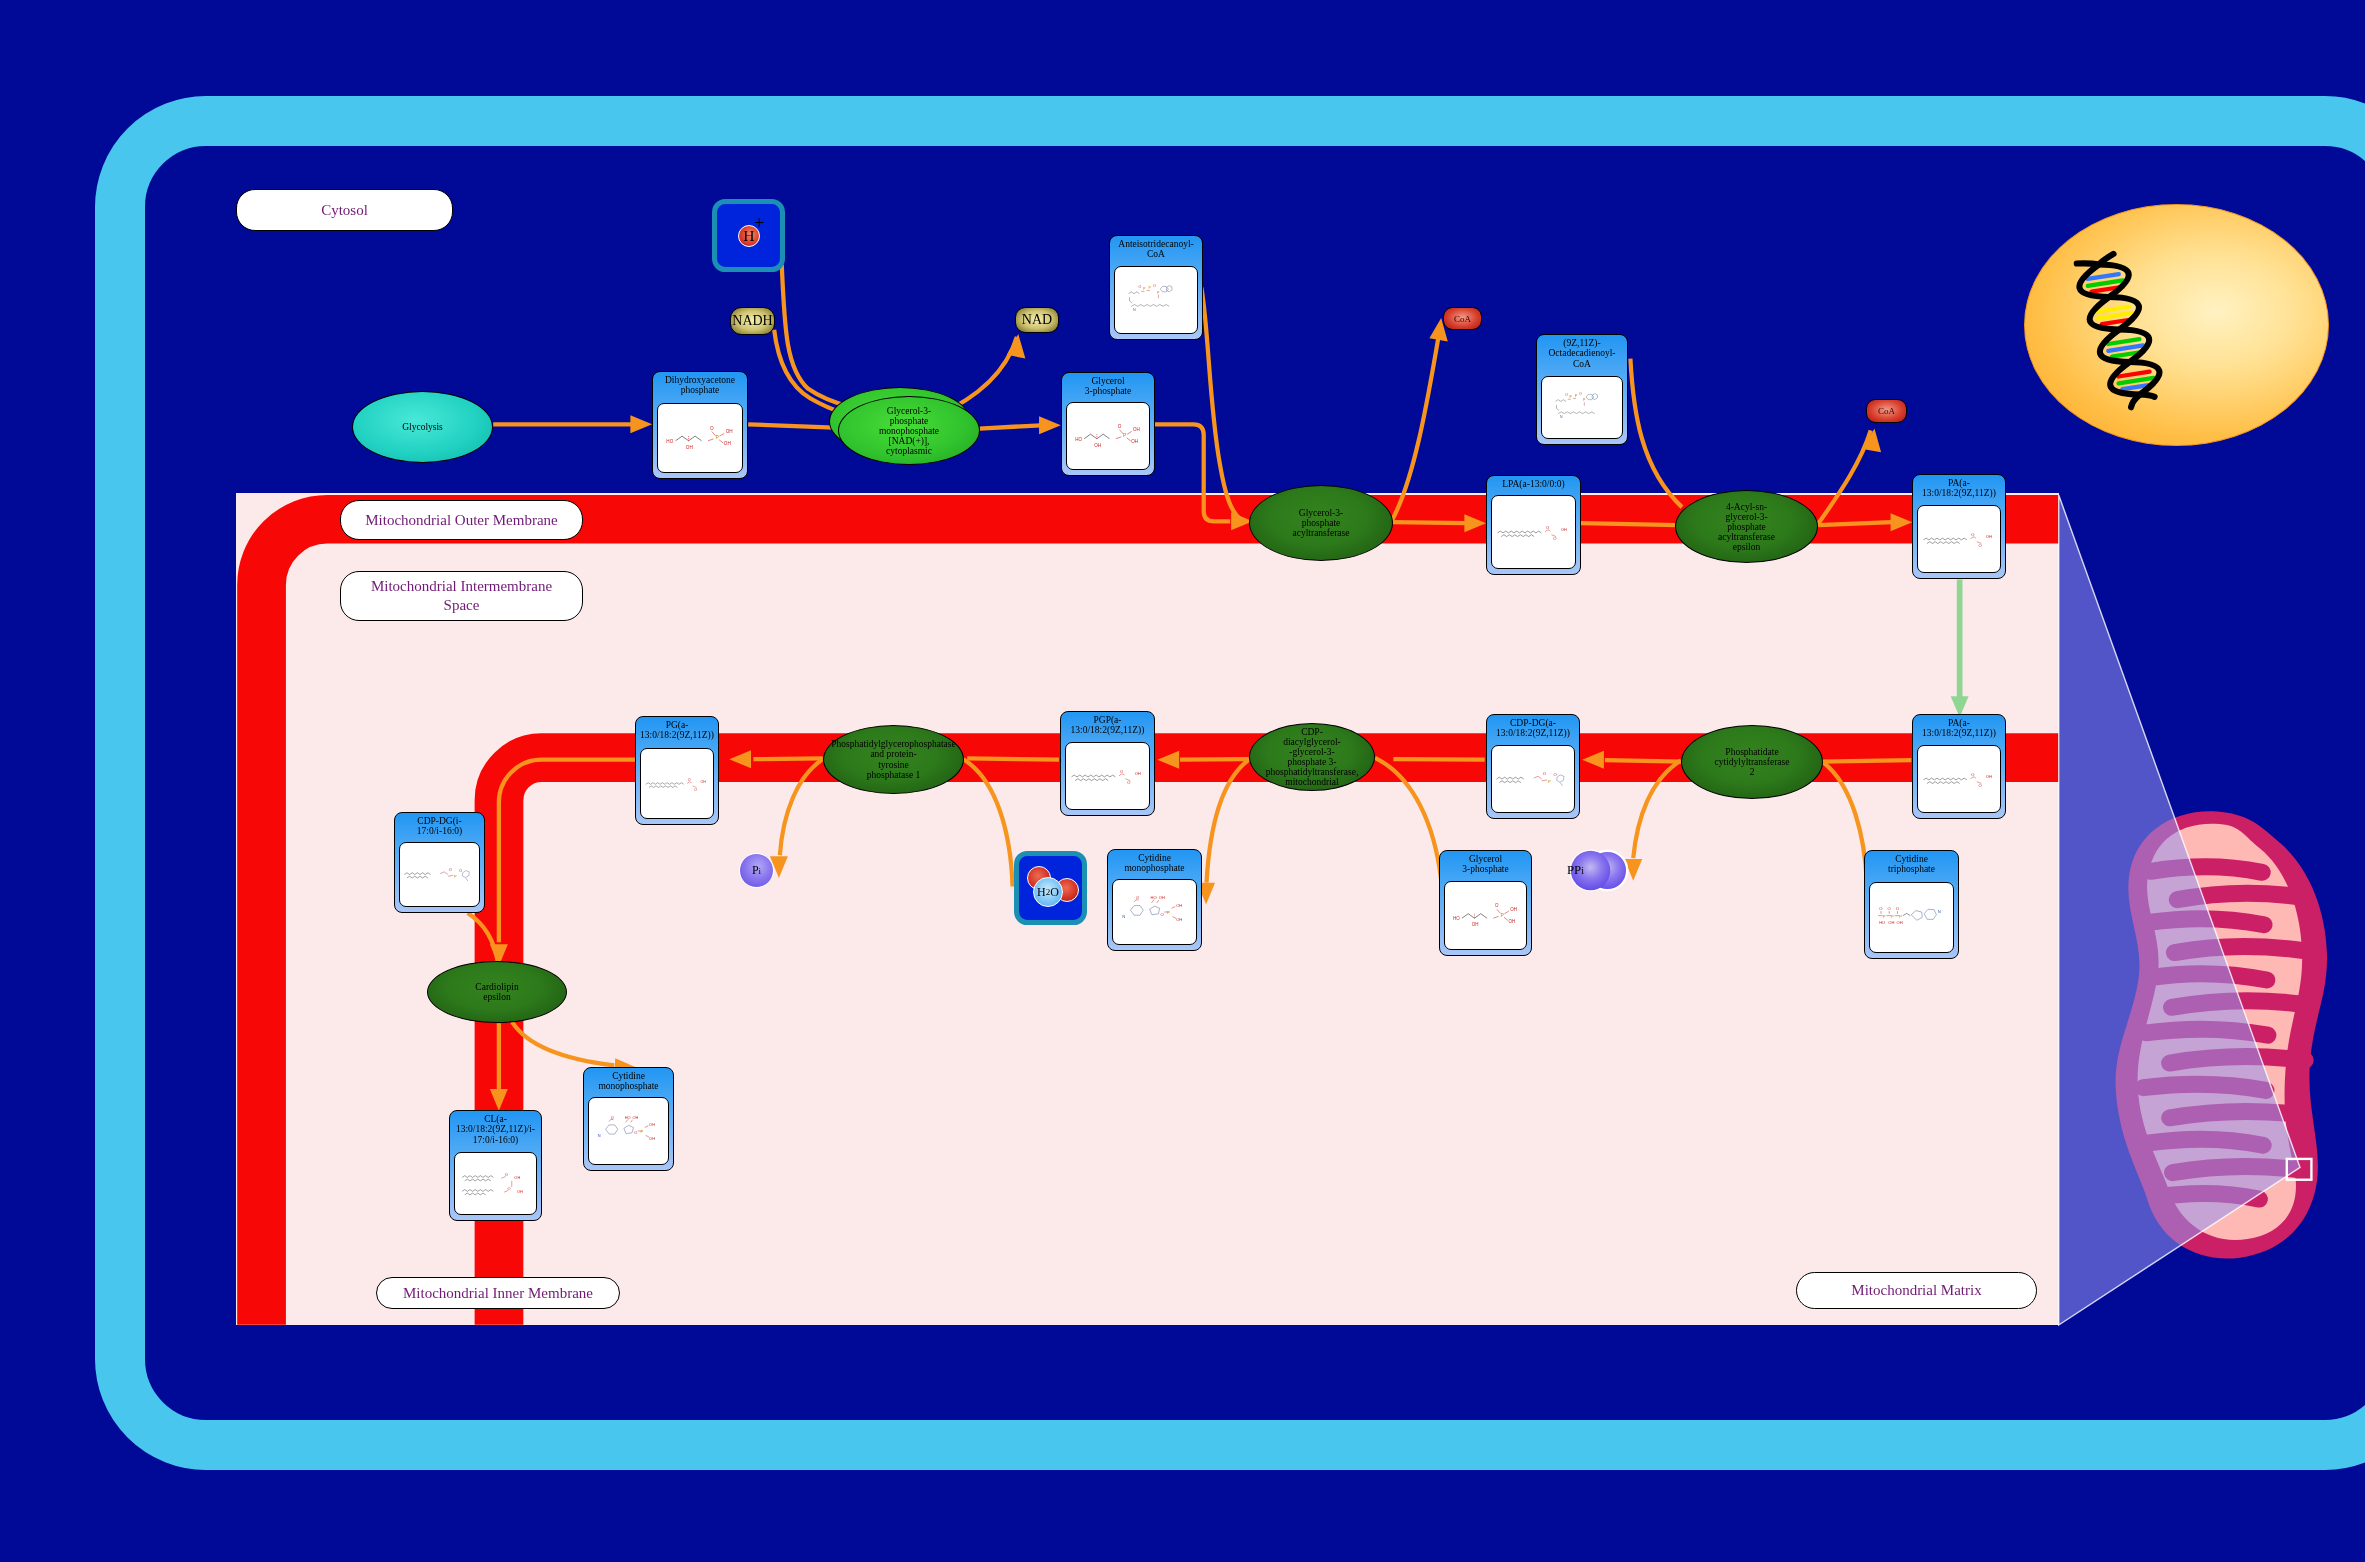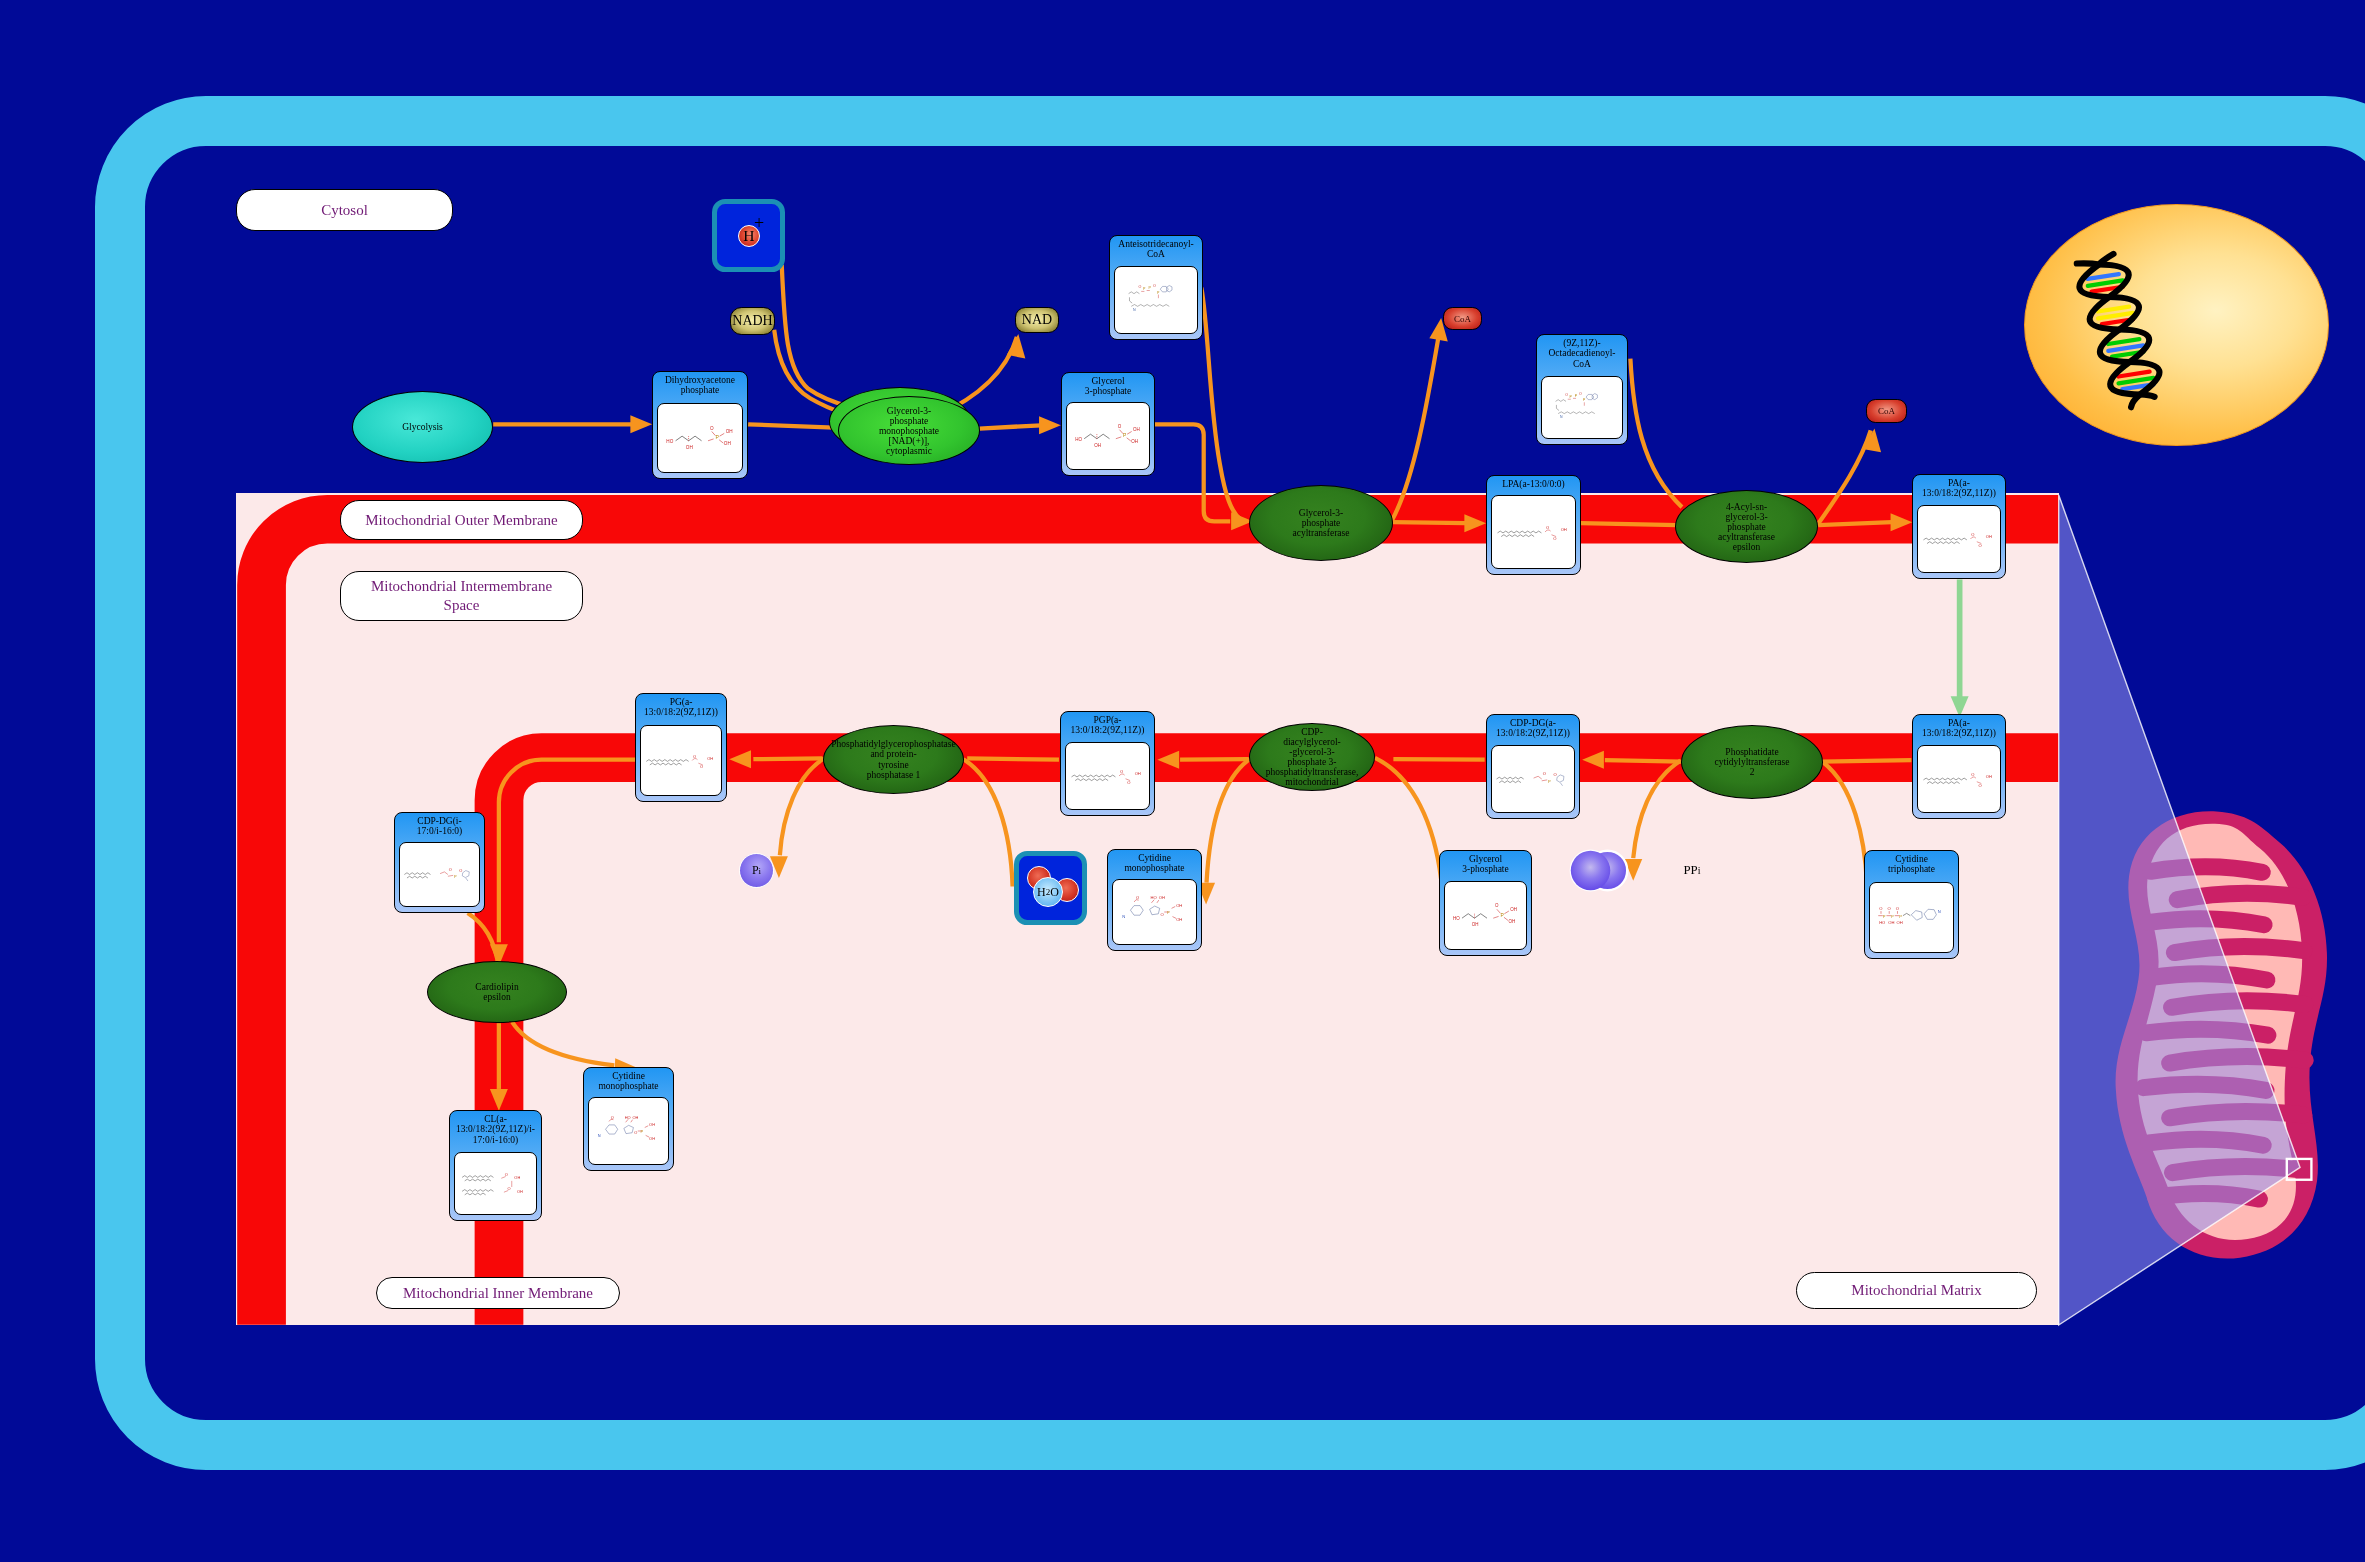--- a/index.html
+++ b/index.html
@@ -204,21 +204,21 @@
         <radialGradient id="ppg" cx="50%" cy="42%" r="65%">
           <stop offset="0%" stop-color="#c3b9ee"></stop>
           <stop offset="45%" stop-color="#8a77ef"></stop>
           <stop offset="100%" stop-color="#5b40e6"></stop>
         </radialGradient>
       </defs>
 <circle cx="50" cy="50" r="42" fill="url(#ppg)" stroke="#fff" stroke-width="5"></circle>
 <circle cx="86" cy="50" r="42" fill="url(#ppg)" stroke="#fff" stroke-width="5"></circle>
 <circle cx="50" cy="50" r="42" fill="url(#ppg)"></circle>
 </svg>
-<div class="abs" style="left:1660px;top:847px;width:64px;height:47px;display:flex;align-items:center;justify-content:center;font-size:12.8px">PP<sub style="font-size:10px">i</sub></div>
+<div class="abs" style="left:1567px;top:847px;width:64px;height:47px;display:flex;align-items:center;font-size:12.8px">PP<sub style="font-size:10px">i</sub></div>
 
 <div class="abs" style="left:712px;top:199px;width:73px;height:73px;border-radius:13.2px;border:5.2px solid #1B90B4;background:#0024DC;box-sizing:border-box"></div>
 <div class="abs" style="left:738px;top:225px;width:22px;height:22px;border-radius:50%;border:1.9px solid #fff;background:radial-gradient(circle at 58% 42%,#f4876f 0%,#e04a33 45%,#b40f0f 100%);box-sizing:border-box"></div>
 <div class="abs" style="left:738px;top:224px;width:22px;height:23px;display:flex;align-items:center;justify-content:center;font-size:15.6px;color:#000">H</div>
 <div class="abs" style="left:754px;top:213px;font-size:18px;color:#000">+</div>
 
 <div class="abs" style="left:1014px;top:851px;width:73px;height:74px;border-radius:13.2px;border:5.2px solid #1B90B4;background:#0024DC;box-sizing:border-box"></div>
 <div class="abs" style="left:1027px;top:866px;width:24px;height:24px;border-radius:50%;border:1.9px solid #fff;background:radial-gradient(circle at 45% 40%,#ef6c55 0%,#d63a28 50%,#b01010 100%);box-sizing:border-box"></div>
 <div class="abs" style="left:1055px;top:878px;width:24px;height:24px;border-radius:50%;border:1.9px solid #fff;background:radial-gradient(circle at 45% 40%,#ef6c55 0%,#d63a28 50%,#b01010 100%);box-sizing:border-box"></div>
 <div class="abs" style="left:1033px;top:877px;width:30px;height:30px;border-radius:50%;border:1.9px solid #fff;background:radial-gradient(circle at 48% 42%,#c8ecff 0%,#7cc4f5 55%,#47a7ee 100%);box-sizing:border-box"></div>
@@ -425,21 +425,21 @@
             <text x="150" y="68">OH</text>
             <text x="134" y="88">O</text>
 </g>
 <g stroke="#cc2222" stroke-width="1" fill="none">
             <path d="M116 70 q6 -8 12 -2"></path>
             <path d="M130 76 l10 4"></path>
           </g>
 </svg>
       </div>
 </div>
-<div class="node" style="left:635px;top:693px;width:92px;height:109px">
+<div class="node" style="left:635px;top:716px;width:84px;height:109px">
 <div class="t">PG(a-<br>13:0/18:2(9Z,11Z))</div>
 <div class="w" style="height:71px">
         <svg viewBox="0 0 180 140" preserveAspectRatio="xMidYMid meet">
 <g fill="none" stroke="#3a3a3a" stroke-width="1.1">
 <path d="M12 72 l6 -4 6 4 6 -4 6 4 6 -4 6 4 6 -4 6 4 6 -4 6 4 6 -4 6 4 6 -4 6 4 6 -4 6 4"></path>
 <path d="M20 80 l6 -4 6 4 6 -4 6 4 6 -4 6 4 6 -4 6 4 6 -4 6 4 6 -4 6 4"></path>
 </g>
 <g font-family="Liberation Sans, sans-serif" font-size="9" fill="#cc2222">
 <text x="118" y="64">O</text>
             <text x="150" y="68">OH</text>

